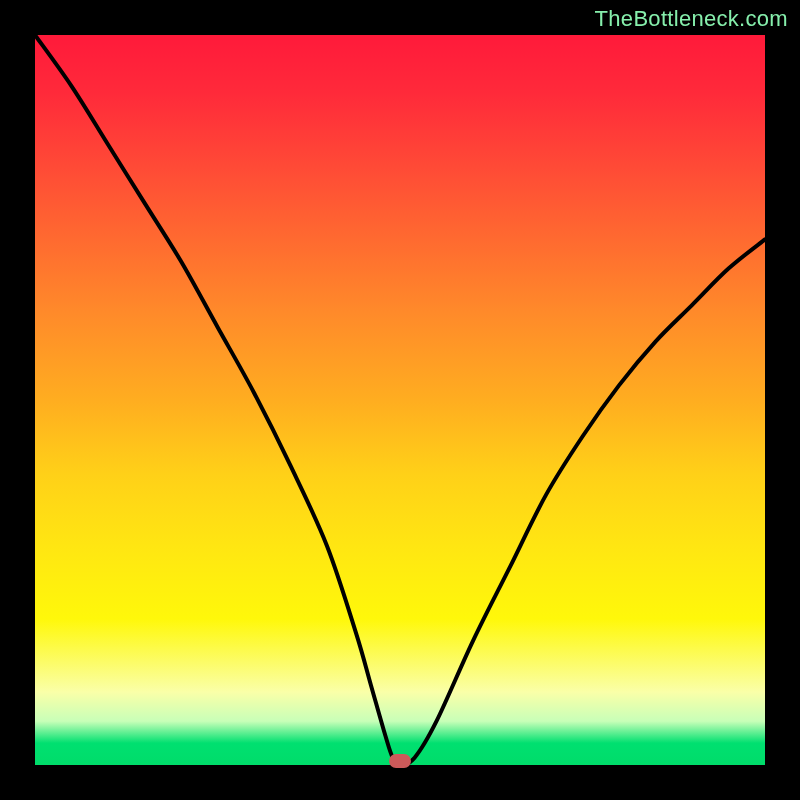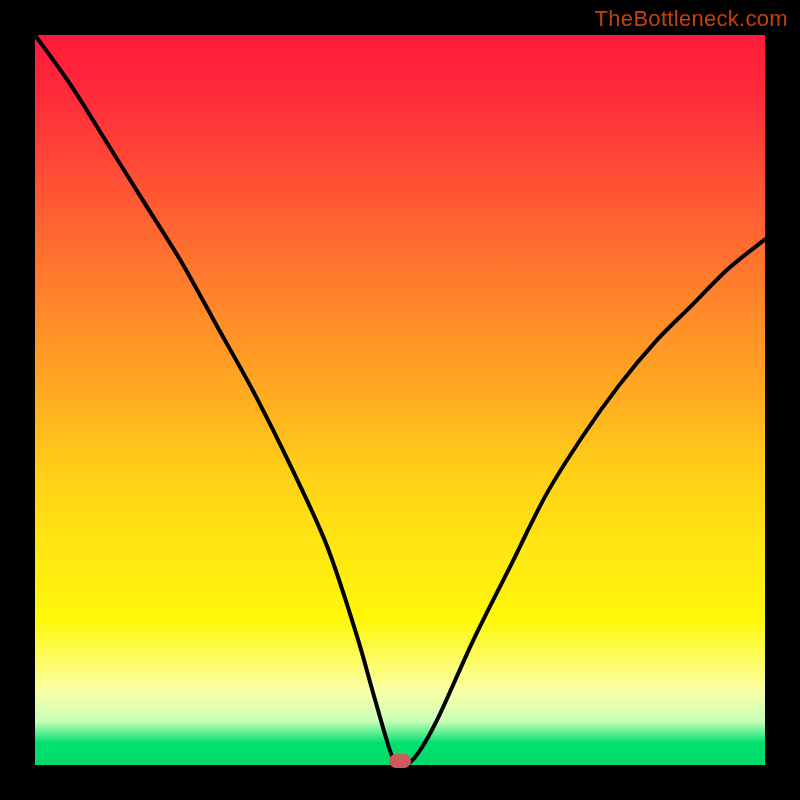--- a/index.html
+++ b/index.html
@@ -38,21 +38,21 @@
       #faffa8 90%,
       #c8ffb8 94%,
       #00e070 97%,
       #00dc6a 100%
     );
   }
   .watermark {
     position: absolute;
     top: 6px;
     right: 12px;
-    color: #c2410c;
+    color: #86efac;
     font-size: 22px;
     letter-spacing: 0.3px;
   }
   svg.curve {
     position: absolute;
     top: 0;
     left: 0;
     width: 730px;
     height: 730px;
   }

